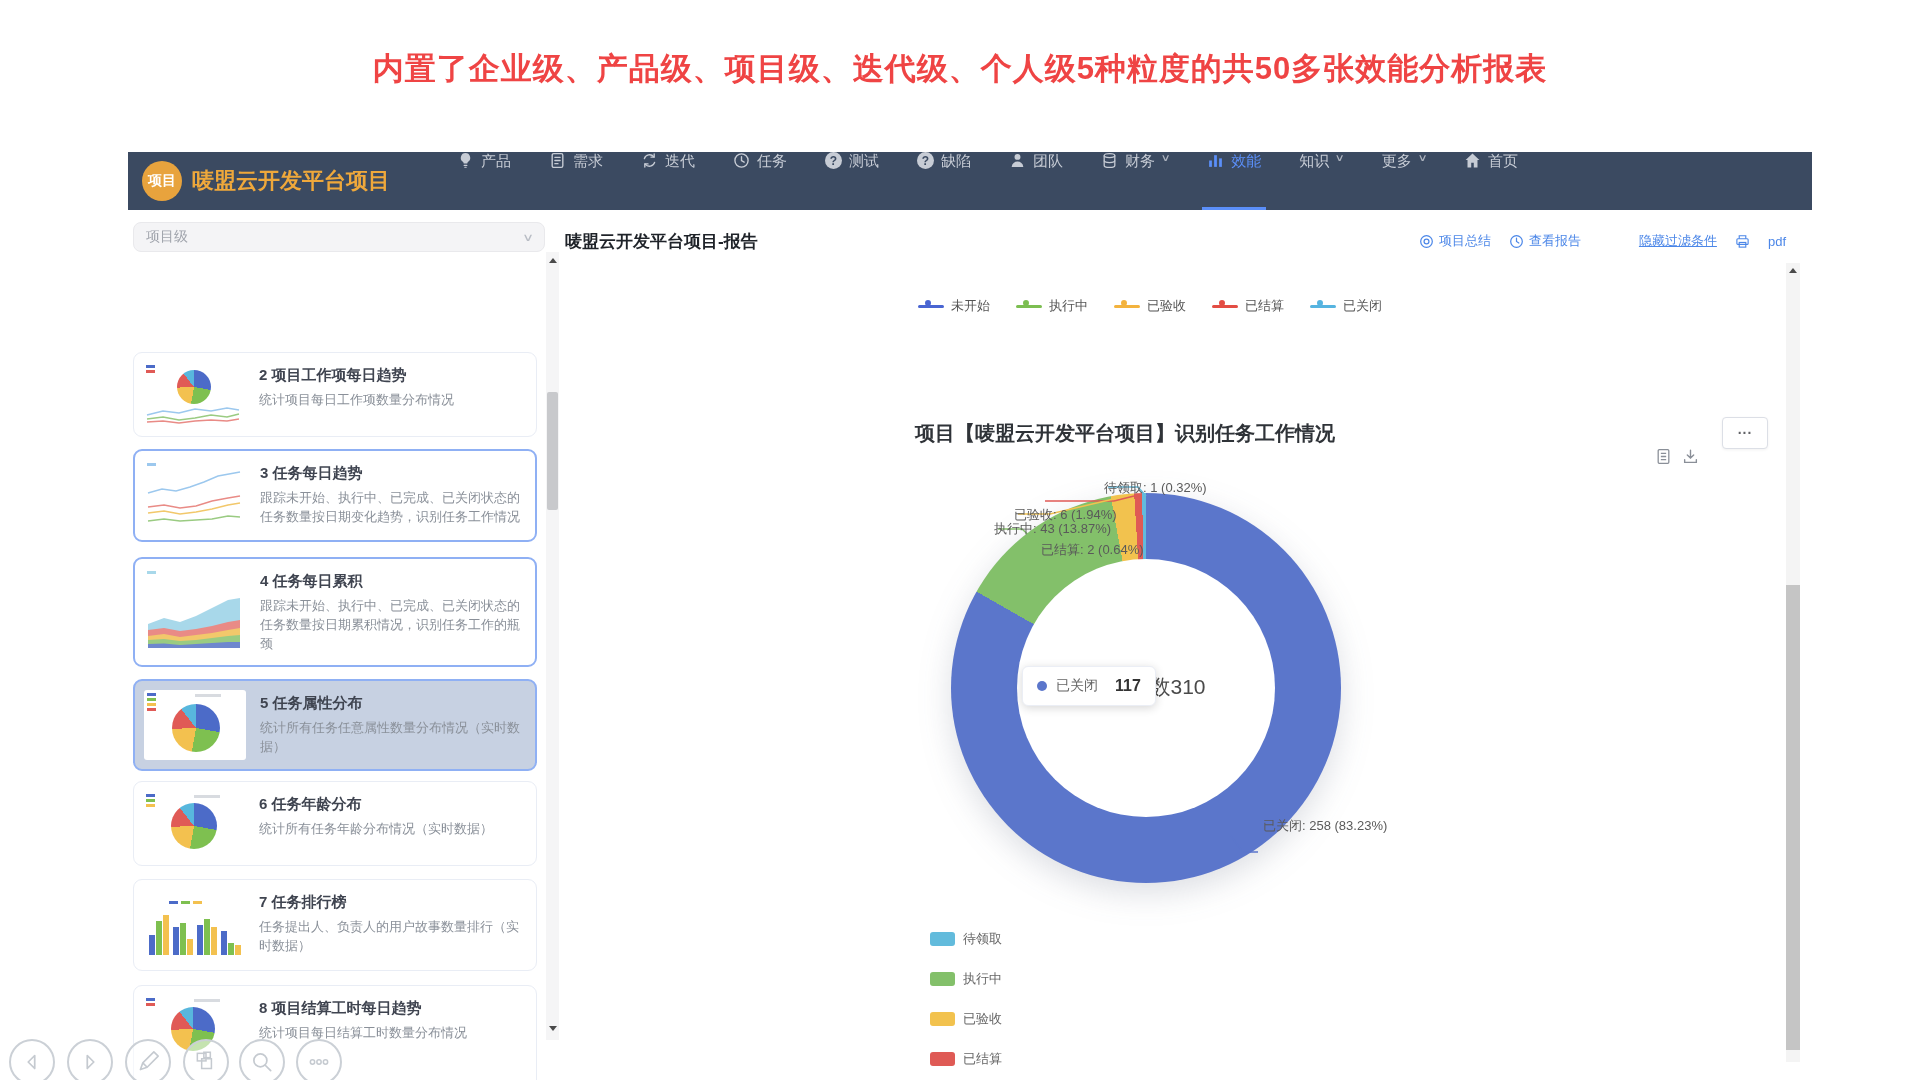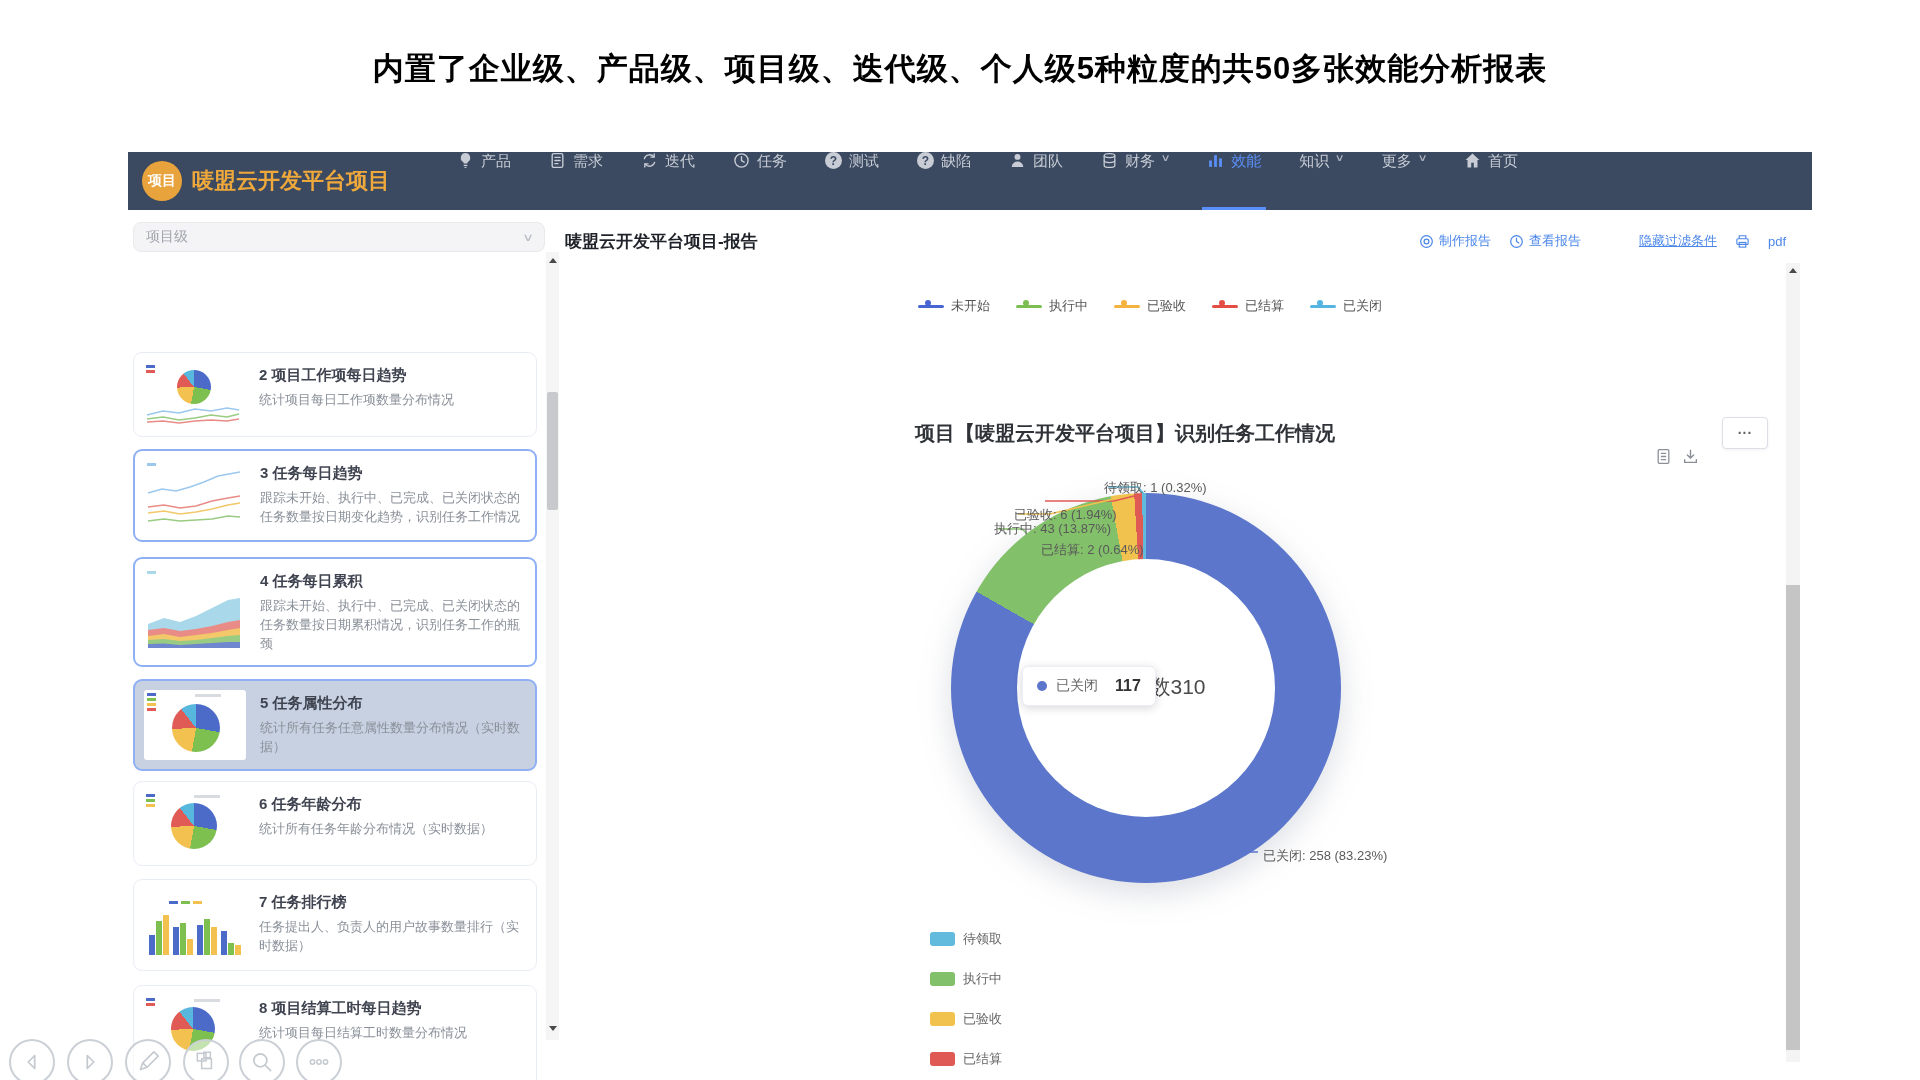--- a/index.html
+++ b/index.html
@@ -2,21 +2,21 @@
 <html><head>
 <meta charset="utf-8">
 <style>
   * { margin:0; padding:0; box-sizing:border-box; }
   html,body { width:1920px; height:1080px; }
   body { font-family:"Liberation Sans","DejaVu Sans",sans-serif; background:#fff; }
   .page { position:relative; width:1920px; height:1080px; overflow:hidden; background:#fff; }
 
   
   .headline { position:absolute; top:48px; left:0; width:100%; text-align:center;
-    font-size:31px; font-weight:600; color:#000000; letter-spacing:1px; }
+    font-size:31px; font-weight:600; color:#ef4444; letter-spacing:1px; }
 
   
   .navbar { position:absolute; left:128px; top:152px; width:1684px; height:58px;
     background:#3B4A61; display:flex; align-items:center; }
   .logo-badge { width:40px; height:40px; border-radius:50%; background:#E8A33D; color:#fff;
     font-size:14px; font-weight:bold; display:flex; align-items:center; justify-content:center;
     margin-left:14px; flex:0 0 auto; }
   .brand { color:#EFA83B; font-size:22px; font-weight:bold; margin-left:10px; white-space:nowrap; }
   .nav-items { display:flex; align-items:center; height:100%; margin-left:48px; }
   .nav-item { position:relative; height:100%; display:flex; align-items:flex-start; gap:7px;
@@ -364,21 +364,21 @@
   <div class="sb-thumb" style="left:547px;top:392px;width:11px;height:118px;"></div>
   <div class="sb-arrow tri-down" style="left:548.5px;top:1026px;"></div>
 
   <div class="report-title">唛盟云开发平台项目-报告</div>
   <div class="report-actions">
     <div class="action">
       <svg viewBox="0 0 16 16" fill="none" stroke="currentColor" stroke-width="1.3">
           <circle cx="8" cy="8" r="6.2"></circle>
           <circle cx="8" cy="8" r="2.6"></circle>
         </svg>
-      <span>制作报告</span>
+      <span>项目总结</span>
     </div>
     <div class="action">
       <svg viewBox="0 0 16 16" fill="none" stroke="currentColor" stroke-width="1.3">
           <circle cx="8" cy="8" r="6.2"></circle>
           <path d="M8 4.5V8l2.5 1.6" stroke-linecap="round"></path>
         </svg>
       <span>查看报告</span>
     </div>
     <div class="action underline">
       <span>隐藏过滤条件</span>
@@ -451,21 +451,21 @@
     <path d="M185,31 L254,31 L274,26" fill="none" stroke-width="1.5" stroke="#DF5A55"></path>
     <path d="M158,44 L190,44 L262,27" fill="none" stroke-width="1.5" stroke="#F2C24E"></path>
     <path d="M138,59 L162,59 L186,81" fill="none" stroke-width="1.5" stroke="#83C06A"></path>
     <path d="M371,366 L383,382 L398,382" fill="none" stroke-width="1.5" stroke="#5B76CB"></path>
   </svg>
 
   <div class="callout" style="left:1104px;top:479px;"><span class="r" style="display:inline-block">待领取: 1  (0.32%)</span></div>
   <div class="callout" style="left:1041px;top:493px;margin-top:48px;"><span class="r" style="display:inline-block">已结算: 2  (0.64%)</span></div>
   <div class="callout" style="left:1014px;top:506px;"><span class="r" style="display:inline-block">已验收: 6  (1.94%)</span></div>
   <div class="callout" style="left:994px;top:520px;"><span class="r" style="display:inline-block">执行中: 43  (13.87%)</span></div>
-  <div class="callout" style="left:1263px;top:847px;"><span>已关闭: 258  (83.23%)</span></div>
+  <div class="callout" style="left:1263px;top:817px;"><span>已关闭: 258  (83.23%)</span></div>
 
   <div class="center-label">任务总数310</div>
 
   <div class="tooltip">
     <span class="tt-dot" style="background: rgb(91, 118, 203);"></span>
     <span class="tt-name">已关闭</span>
     <span class="tt-value">117</span>
   </div>
 
   <div class="bottom-legend">

